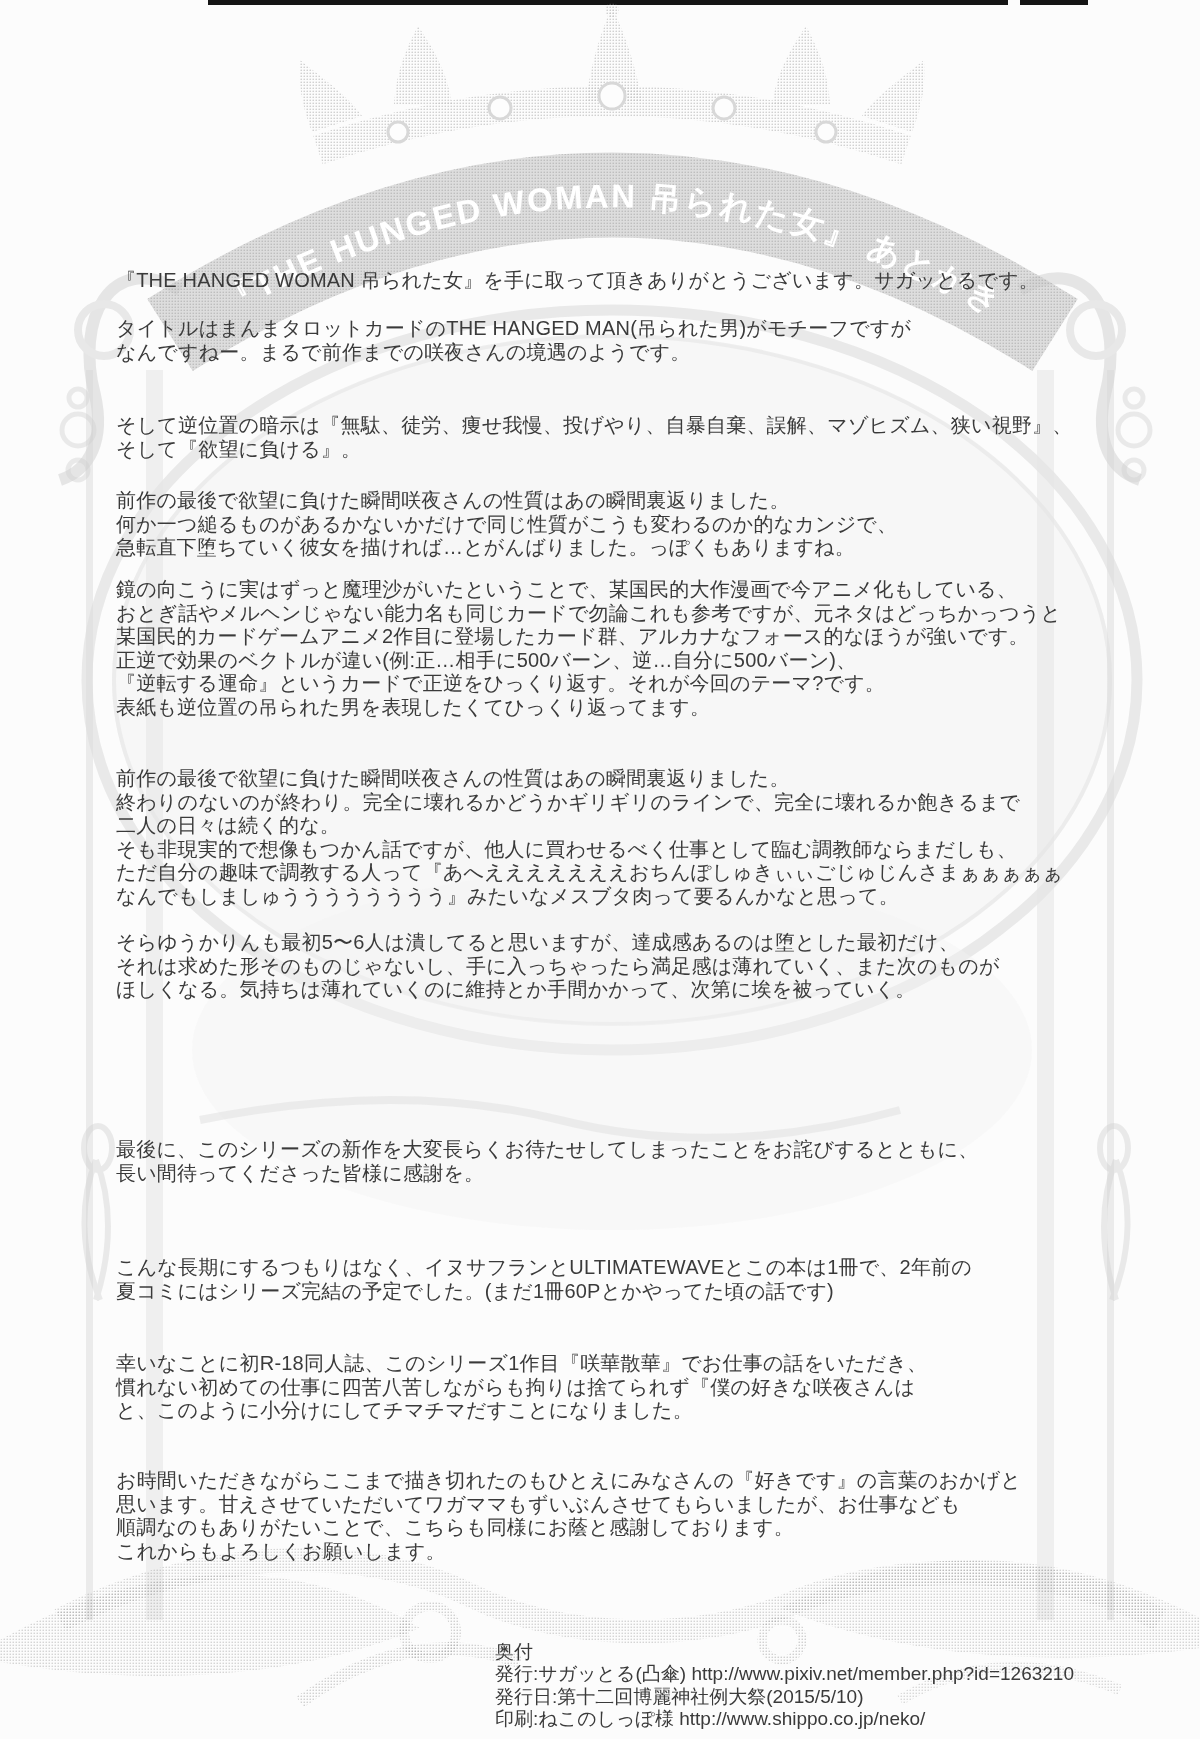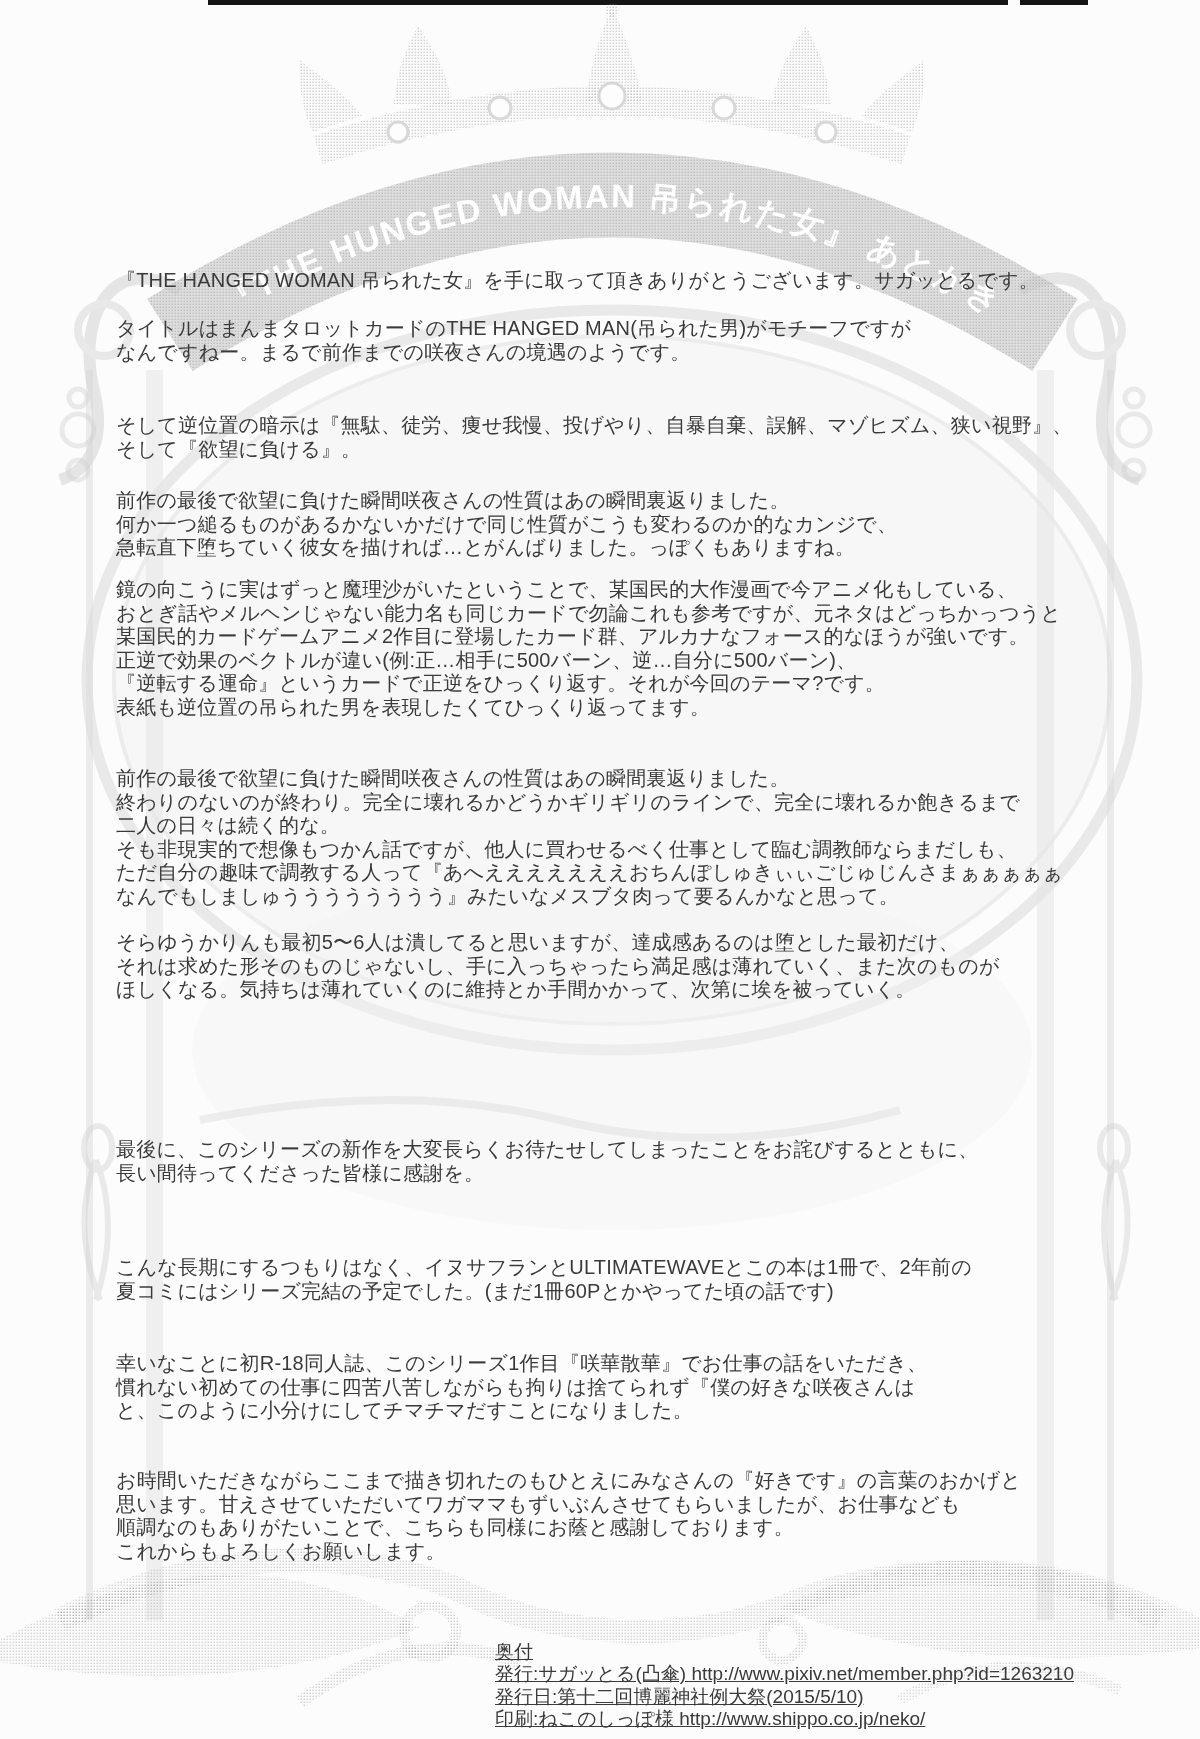--- a/index.html
+++ b/index.html
@@ -13,21 +13,21 @@
   .para{
     position:absolute;left:116px;width:1014px;
     color:var(--ink,#3a3a3a);font-size:20px;line-height:23.5px;
     letter-spacing:0.2px;white-space:nowrap;
   }
   .para .line{height:23.5px;}
   .colophon{
     position:absolute;left:495px;top:1641px;
     color:var(--ink,#3a3a3a);font-size:19px;line-height:22.3px;white-space:nowrap;
   }
-  .colophon .line{height:22.3px;text-decoration:underline;}
+  .colophon .line{height:22.3px;}
   .banner-title{fill:var(--banner_text,#ffffff);font-family:"Liberation Sans",sans-serif;}
   .scanbar{fill:var(--scan_bar,#151515);}
 </style>
 </head>
 <body>
 
 <div class="page">
 
   <svg class="bg" viewBox="0 0 1200 1739" aria-hidden="true">
     <defs>

